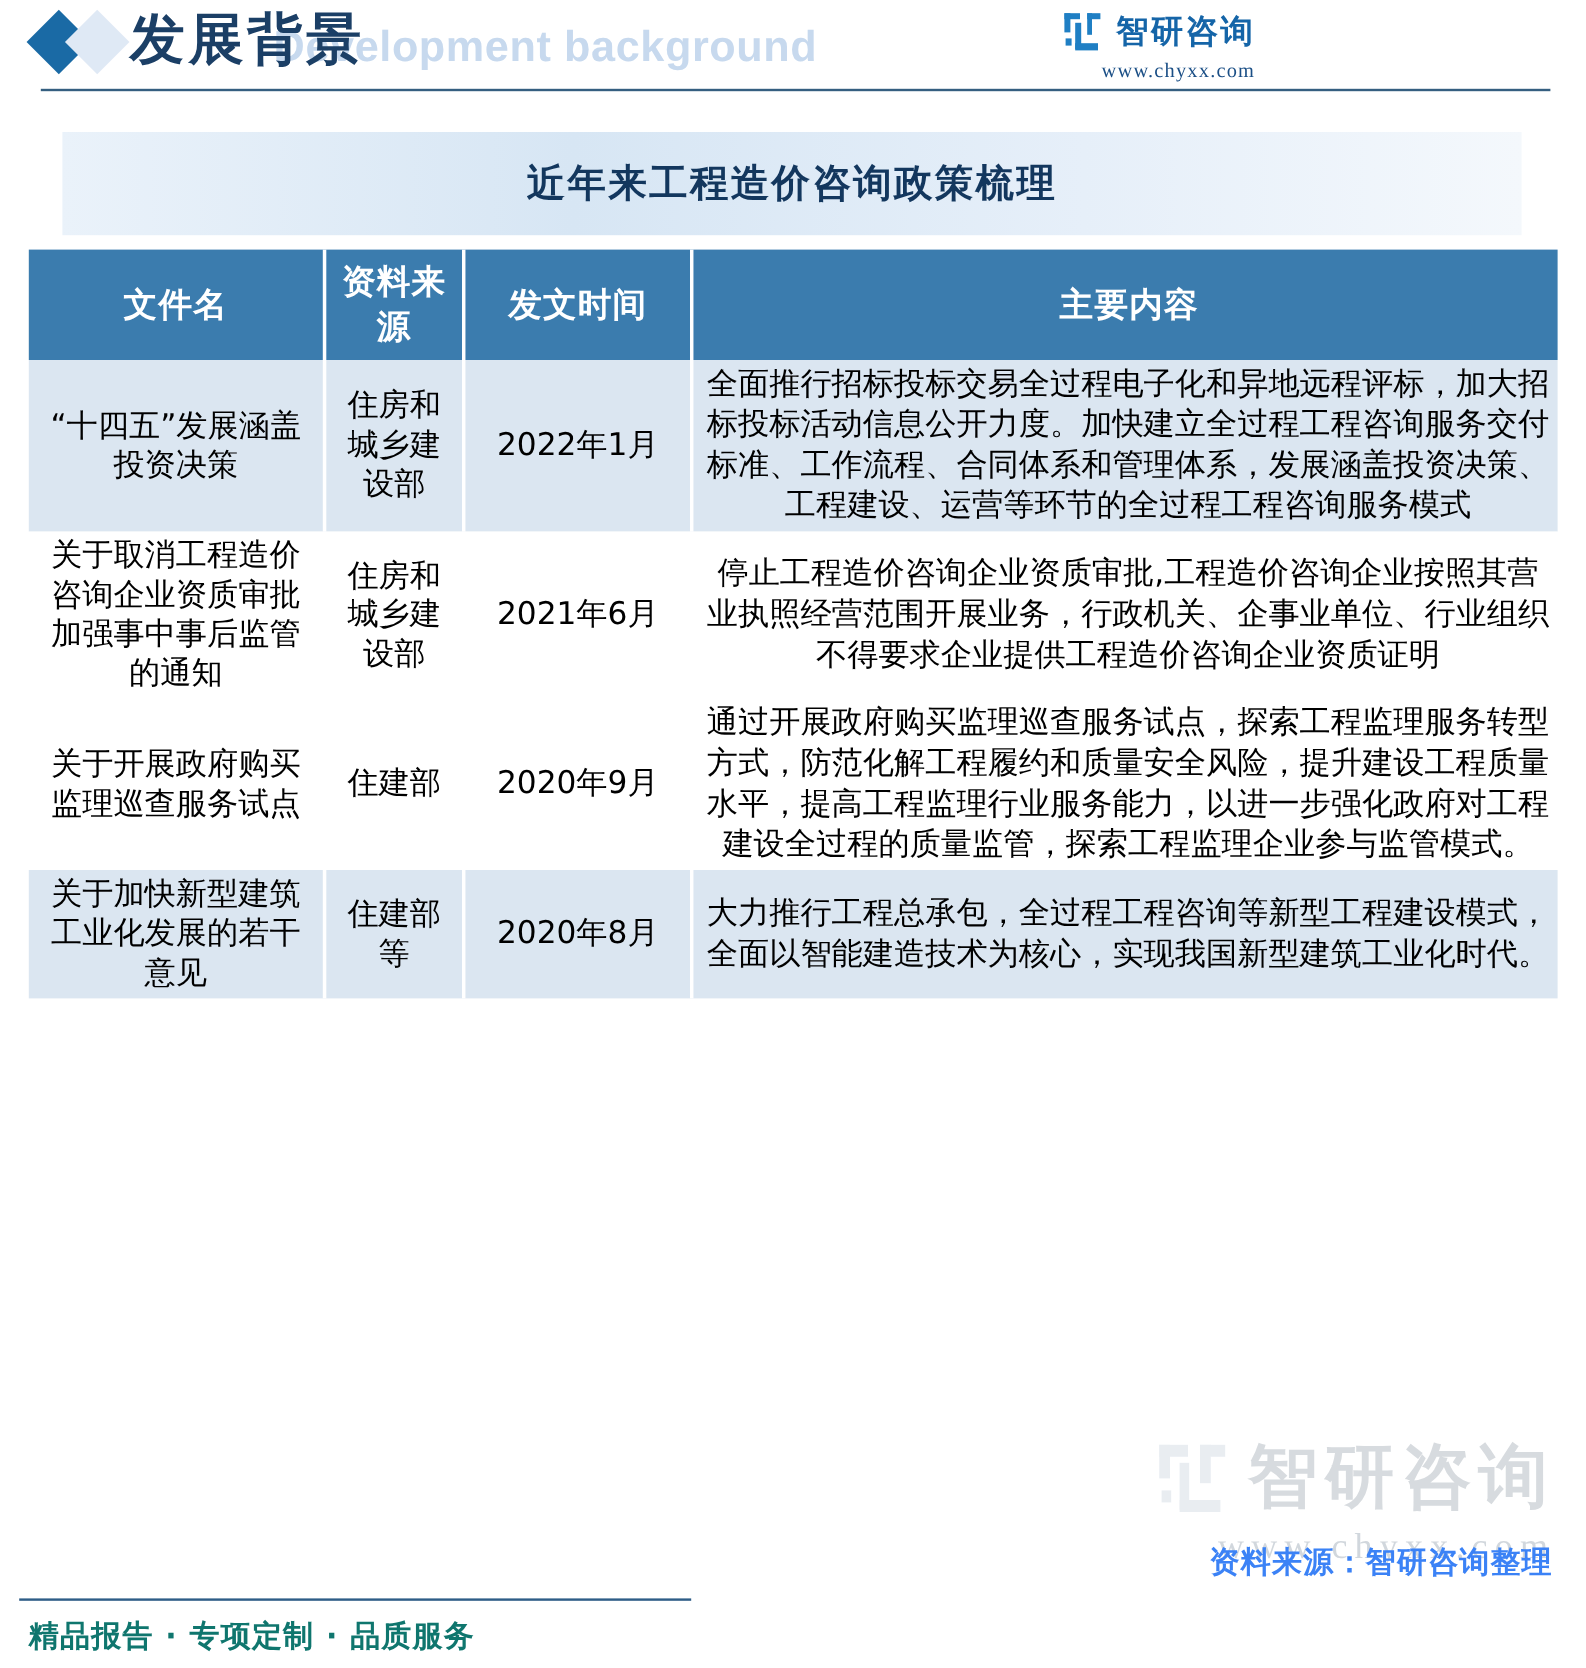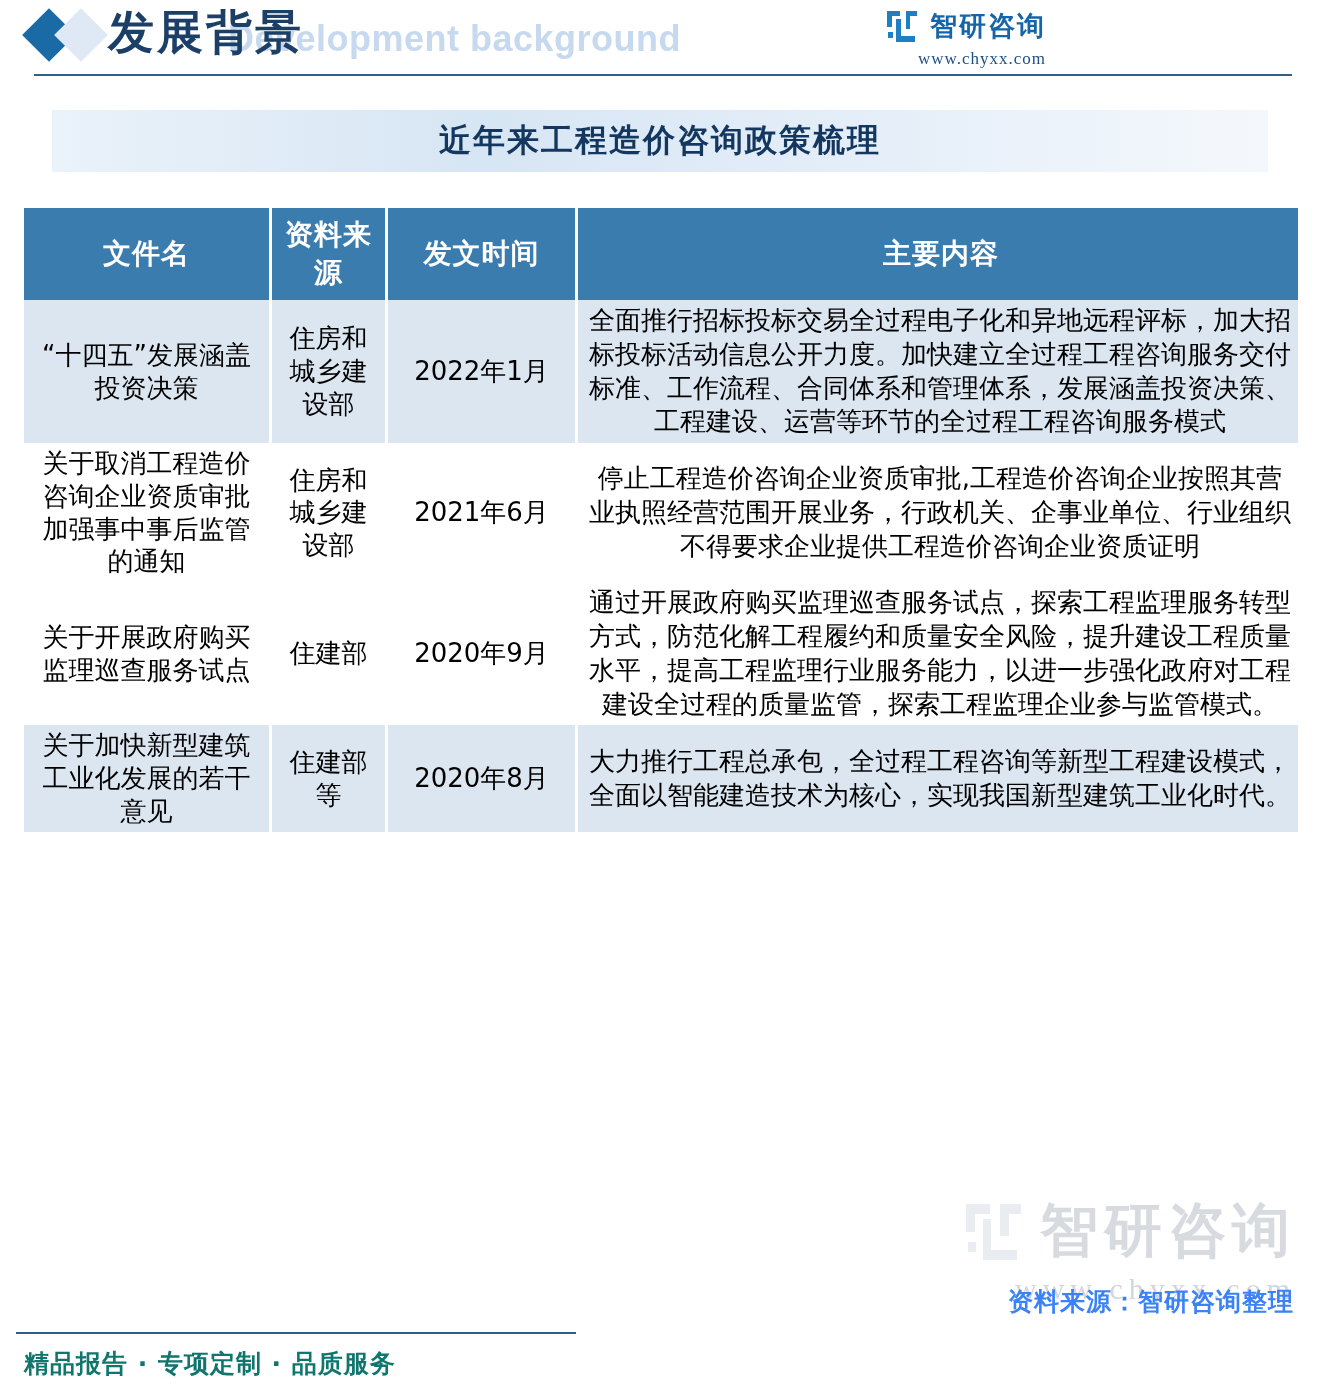--- a/index.html
+++ b/index.html
@@ -113,21 +113,21 @@
     letter-spacing: 1px;
     font-family: "Liberation Serif", serif;
   }
 
   
   .title-bar {
     position: absolute;
     left: 52px;
     top: 110px;
     width: 1216px;
-    height: 62px;
+    height: 86px;
     background: linear-gradient(to right, #eaf2fa 0%, #d7e6f4 35%, #e6eff9 70%, #f4f8fc 100%);
     display: flex;
     align-items: center;
     justify-content: center;
   }
   .title-bar .title-text {
     font-size: 32px;
     font-weight: bold;
     color: #13375e;
     letter-spacing: 2px;

